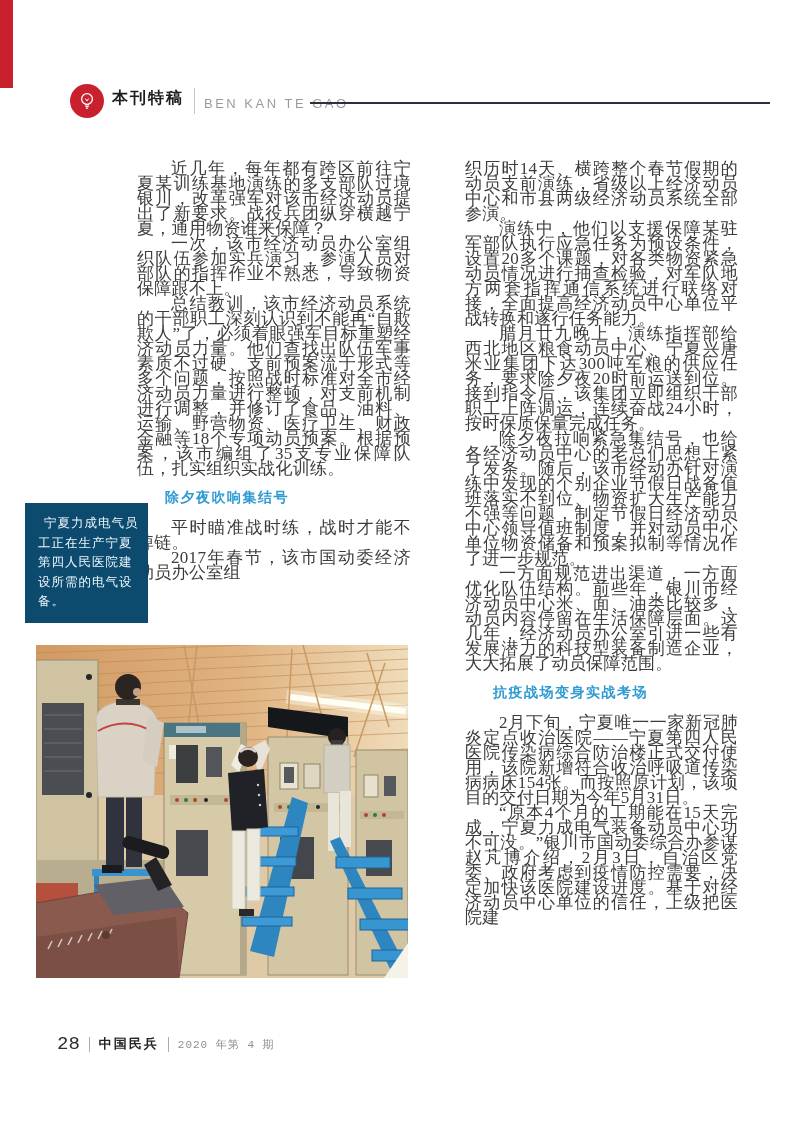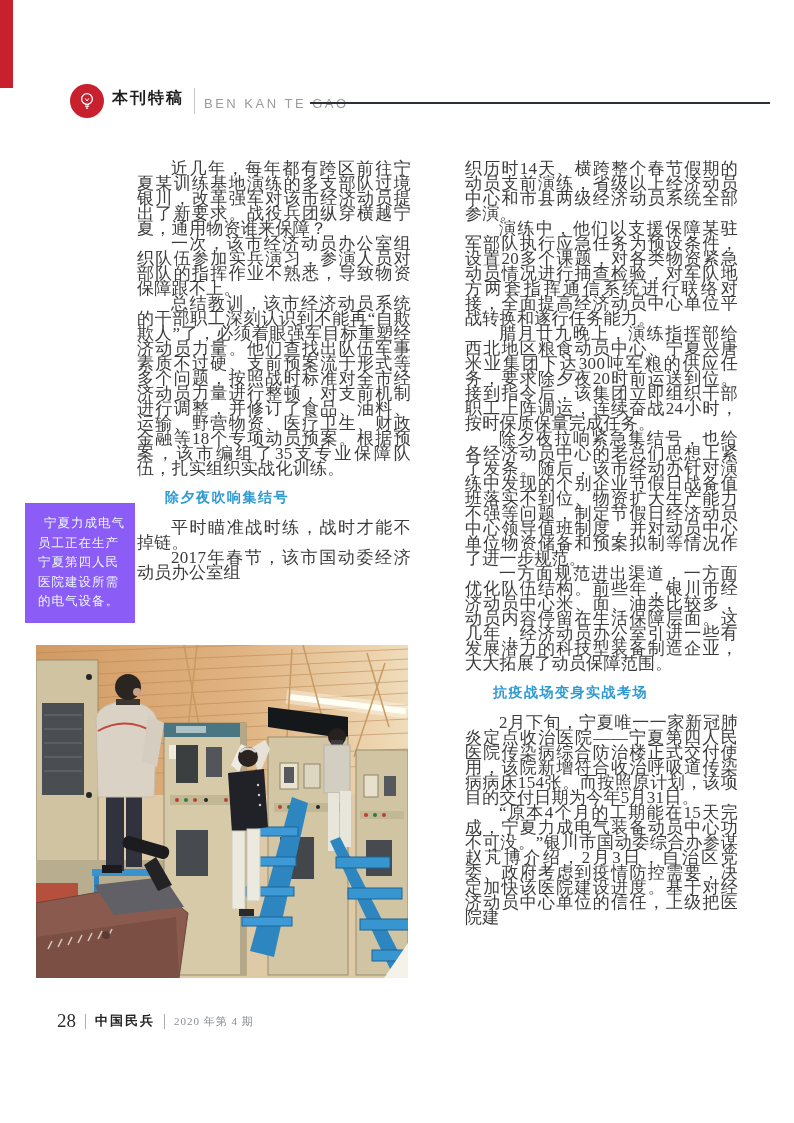--- a/index.html
+++ b/index.html
@@ -39,36 +39,36 @@
   }
   .indent { text-indent:2em; }
   .section-heading {
     font-family:"Liberation Sans","DejaVu Sans",sans-serif;
     font-size:14px; font-weight:bold; color:#2e9ad2;
     letter-spacing:1.5px; padding-left:2em; margin:13px 0 13px 0;
   }
 
   
   .photo-caption {
-    position:absolute; left:25px; top:503px; width:110px; height:120px;
-    background:#8b5cf6; color:#ecf7fd;
+    position:absolute; left:25px; top:503px; width:123px; height:120px;
+    background:#0c4a6e; color:#ecf7fd;
     font-family:"Liberation Sans","DejaVu Sans",sans-serif;
     font-size:12.5px; line-height:19.5px; letter-spacing:1px;
     padding:11px 8px 8px 13px; text-indent:6px;
   }
 
   
   .photo { position:absolute; left:36px; top:645px; width:372px; height:333px; overflow:hidden; }
   .photo svg { display:block; width:100%; height:100%; }
 
   
   .footer {
-    position:absolute; left:57px; top:1008px; height:26px;
+    position:absolute; left:57px; top:1031px; height:26px;
     display:flex; align-items:center;
-    font-family:Liberation Serif, serif;
+    font-family:Liberation Mono, monospace;
   }
   .footer .page-num { font-size:19px; color:#2e2e2e; }
   .footer .sep { width:1px; height:15px; background:#a8adb2; margin:0 9px; }
   .footer .mag { font-size:13px; font-weight:bold; color:#232323; letter-spacing:2px; }
   .footer .issue { font-size:11px; color:#8a8f94; letter-spacing:1px; }
 </style>
 </head>
 <body>
 
 <div class="page">

